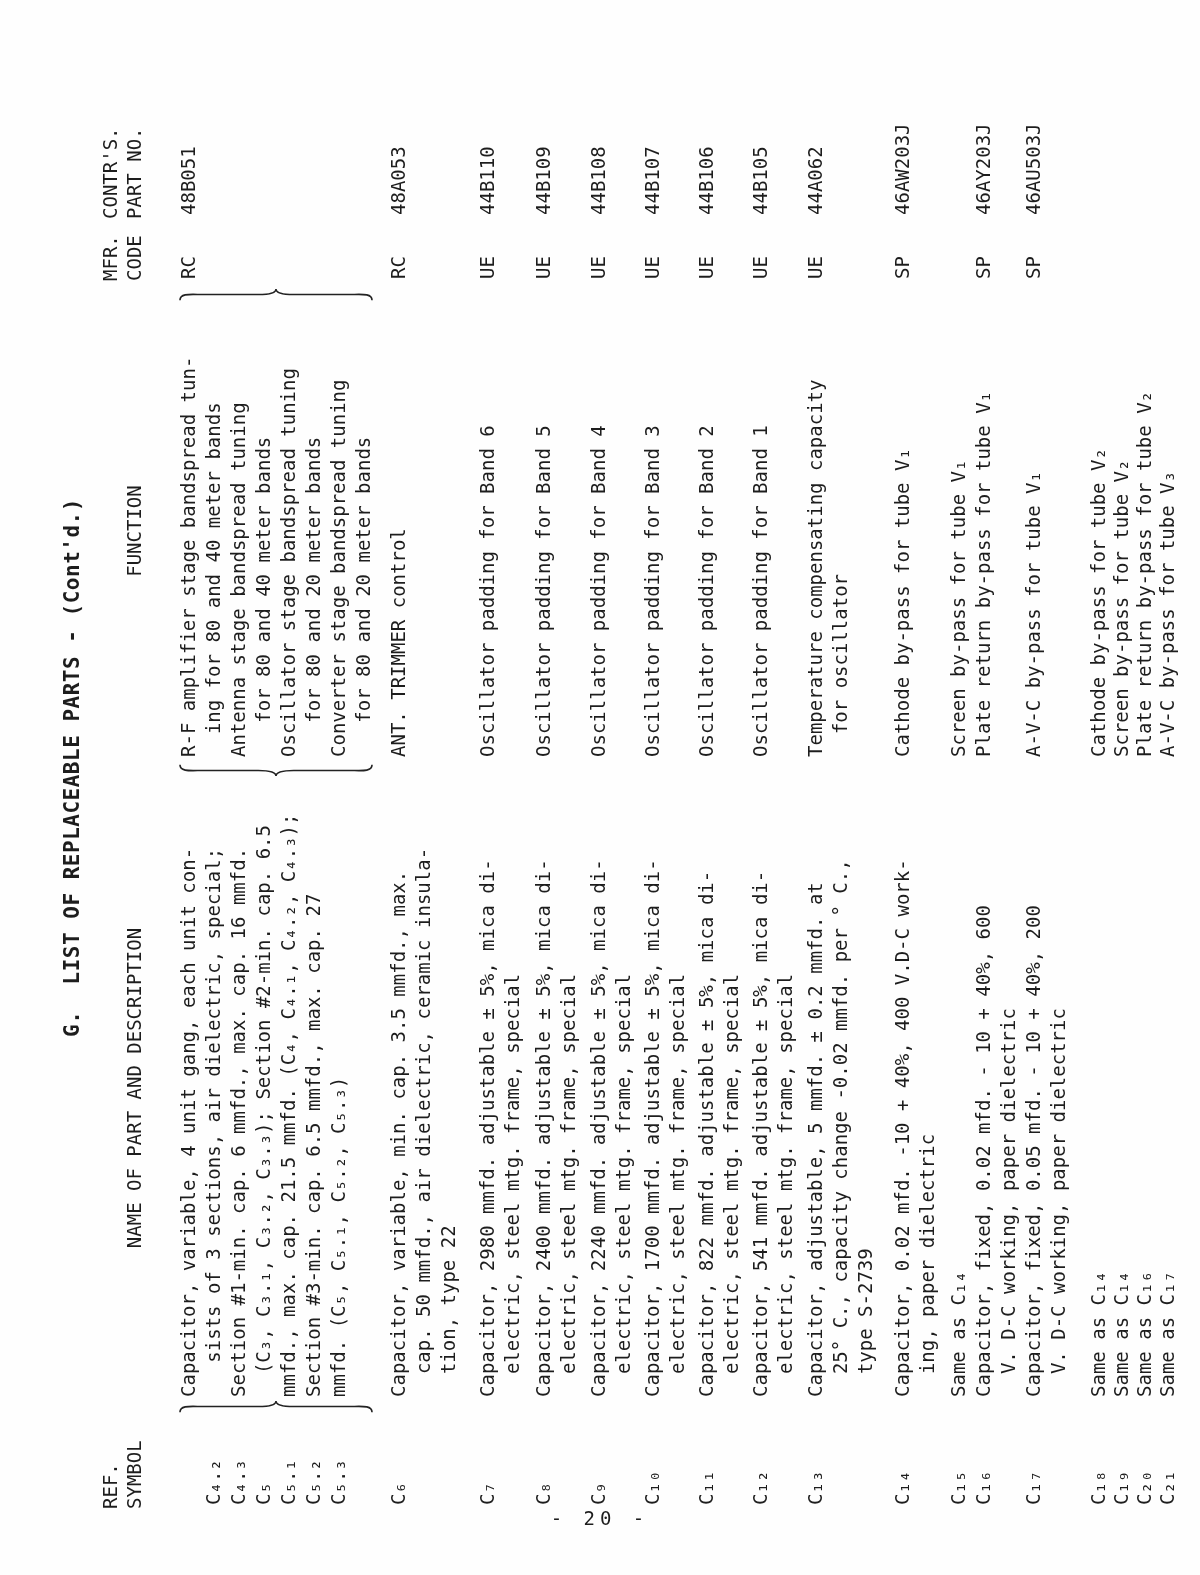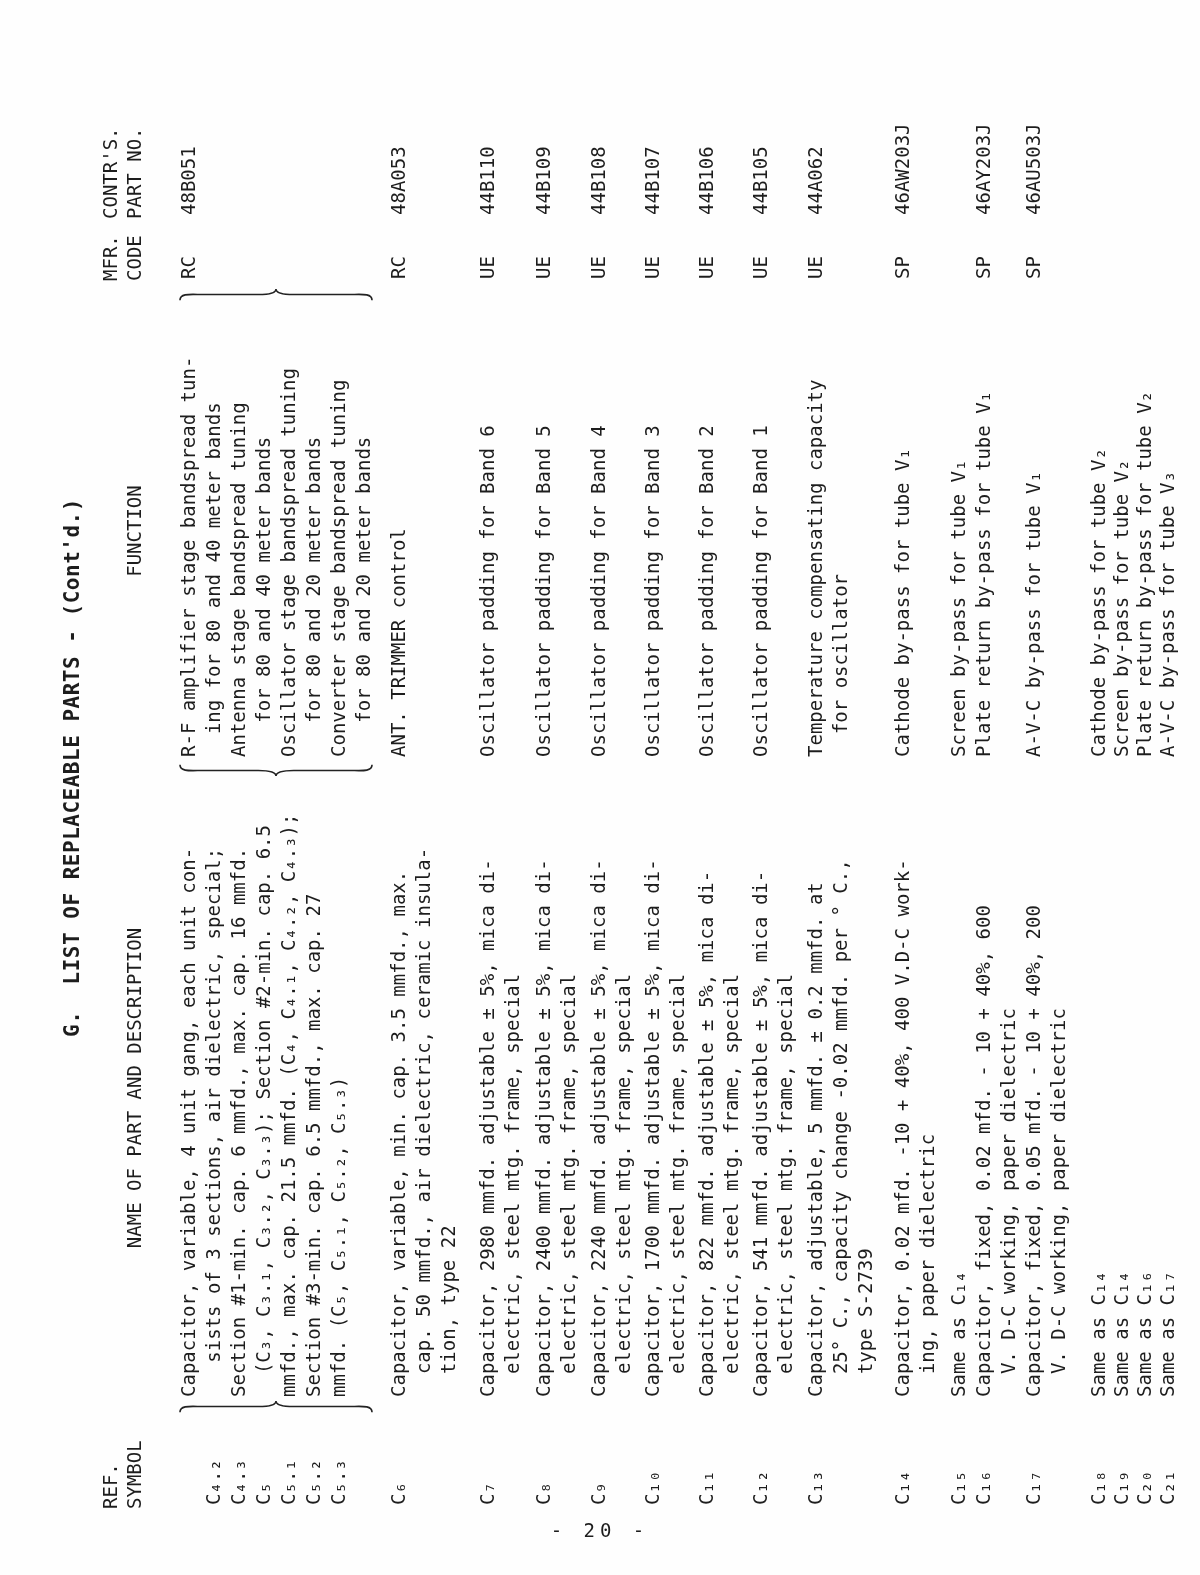--- a/index.html
+++ b/index.html
@@ -29,21 +29,21 @@
   .cell{font-size:19px;line-height:25px;white-space:pre;}
   .tight .cell{line-height:23px;}
   .c-ref{padding-left:14px;}
   .c-mfr{padding-left:6px;}
   .c-part{padding-left:4px;}
   .c-desc span,.c-func span,.c-ref span{display:block;}
   .ref-offset{padding-top:25px;}
   .c-brace{position:relative;}
   .c-brace svg{position:absolute;top:2px;left:2px;height:calc(100% - 4px);width:15px;}
   .pageno{
-    position:absolute;left:50%;transform:translateX(-50%);bottom:34px;
+    position:absolute;left:50%;transform:translateX(-50%);bottom:46px;
     font-size:19px;letter-spacing:5px;white-space:pre;
   }
 </style>
 </head>
 <body>
 
 <div class="sheet">
   <div class="title">G.  LIST OF REPLACEABLE PARTS - (Cont'd.)</div>
 
   <div class="tbl">

